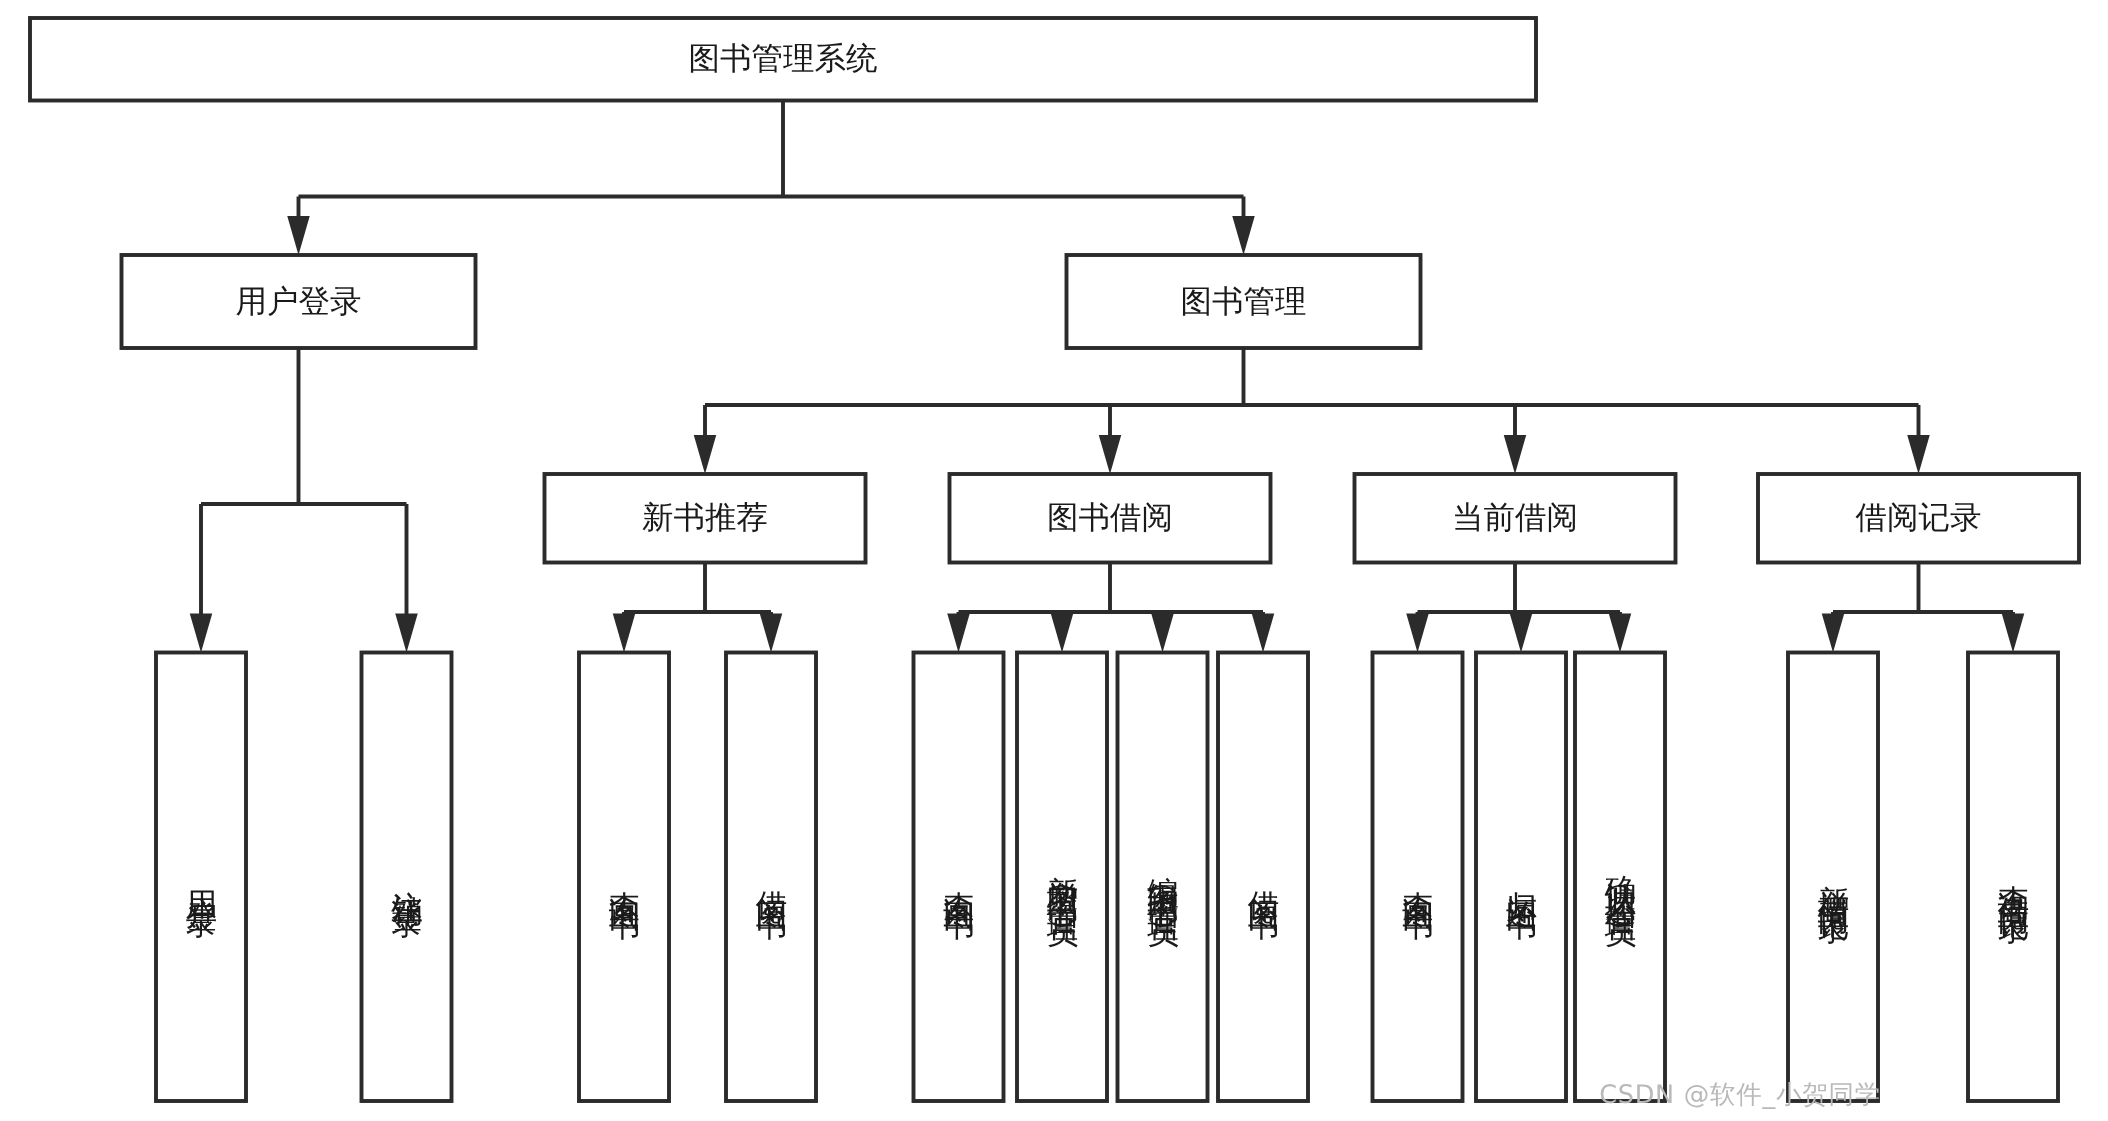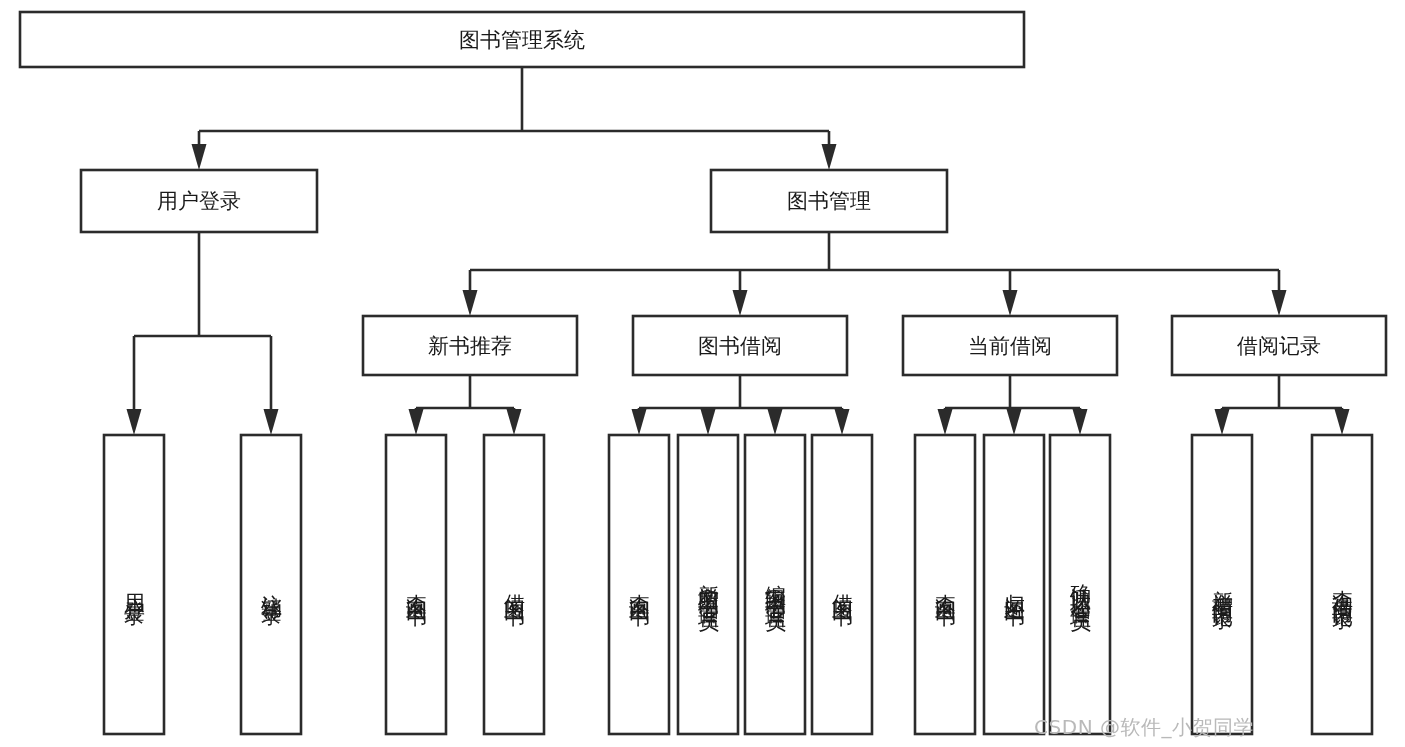--- a/index.html
+++ b/index.html
@@ -67,21 +67,21 @@
     letter-spacing: 4px;
     color: #1a1a1a;
     white-space: nowrap;
     text-align: center;
   }
   .watermark {
     position: absolute;
     right: 8px;
     bottom: 6px;
     font-family: "DejaVu Sans", "Liberation Sans", sans-serif;
-    font-size: 20px;
+    font-size: 17px;
     color: #b9b9b9;
     letter-spacing: 0.5px;
     user-select: none;
   }
 </style>
 </head>
 <body>
 
 <div id="diagram-root">
   <svg class="diagram-canvas" id="diagram-svg" viewBox="0 0 1405 747" xmlns="http://www.w3.org/2000/svg">

